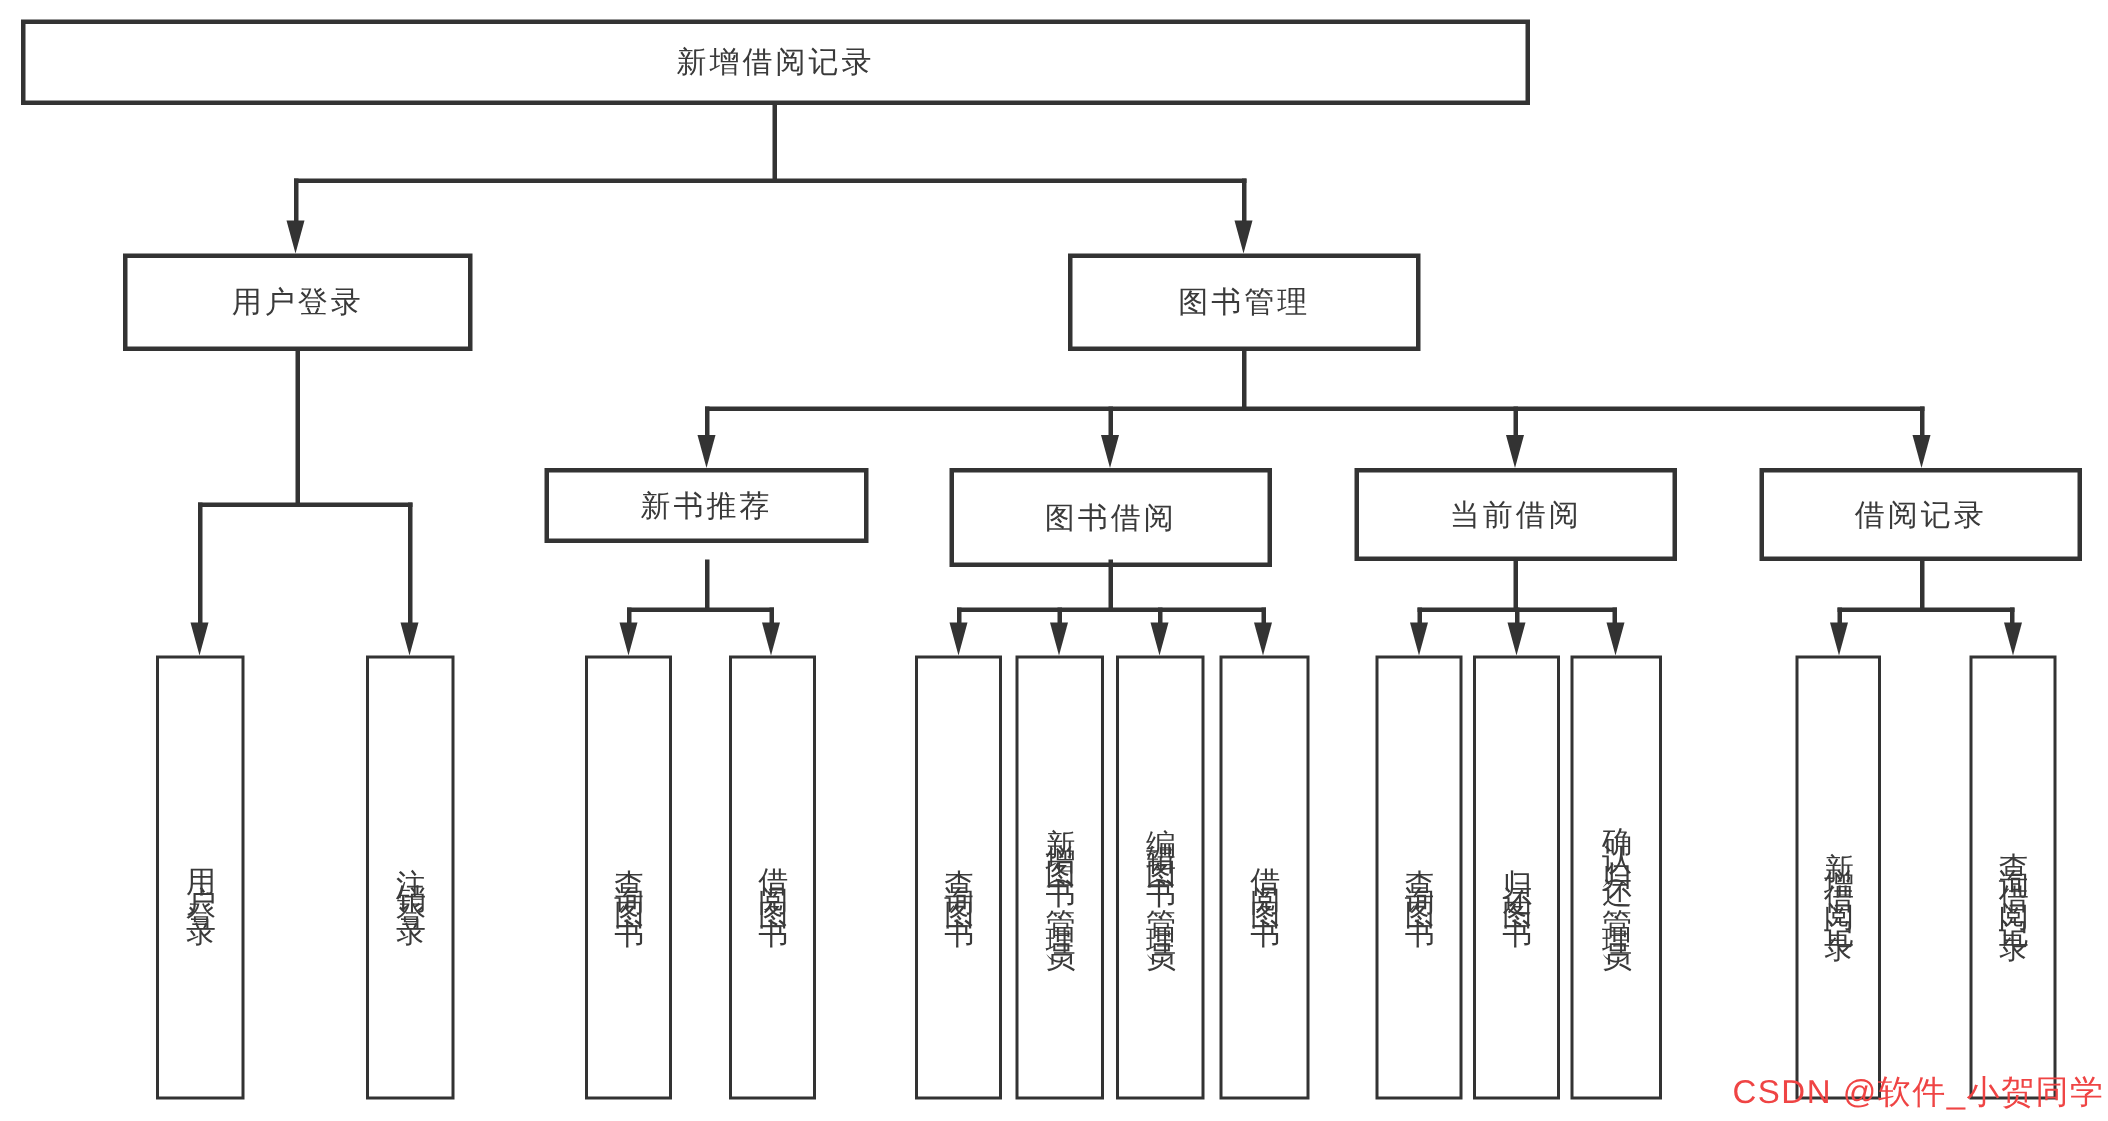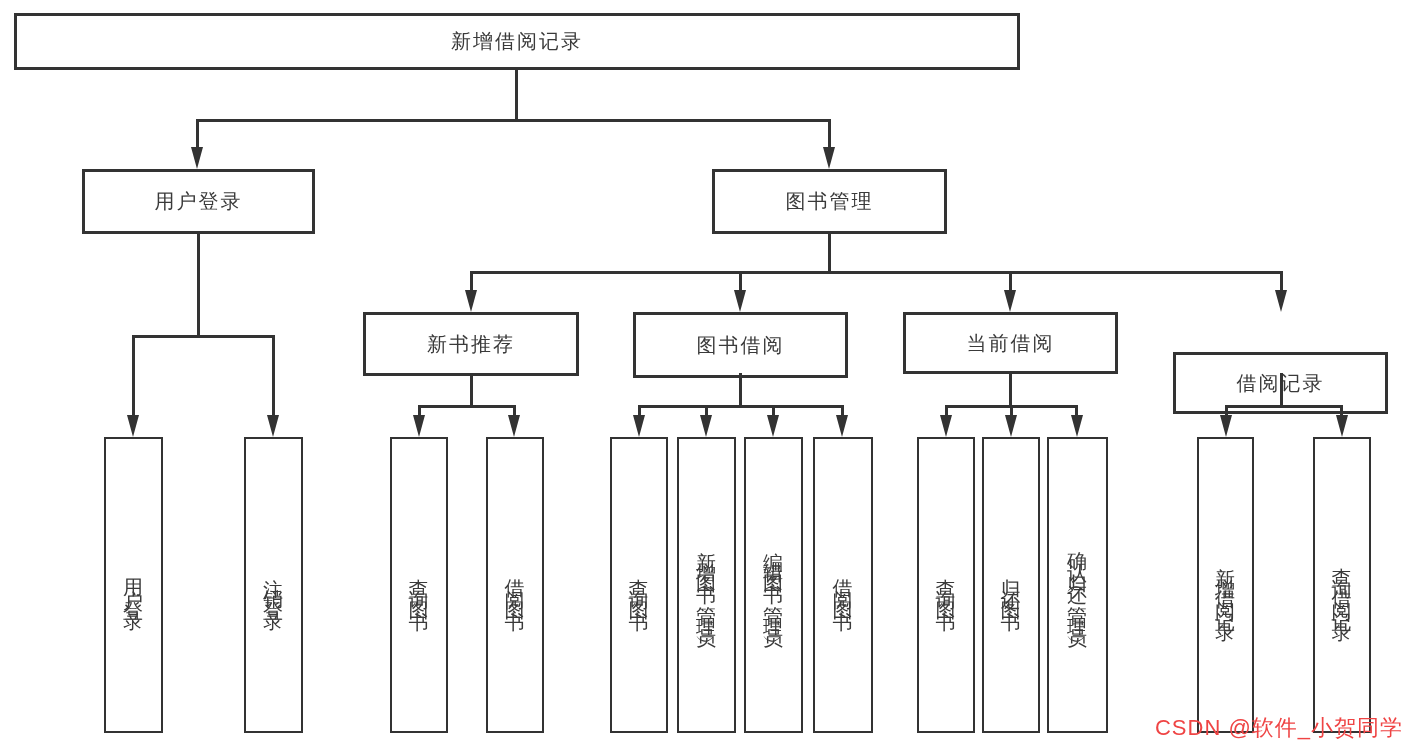--- a/index.html
+++ b/index.html
@@ -68,33 +68,33 @@
   </div>
 
   <div class="box" style="left:82px; top:169px; width:233px; height:65px;">
     <span>用户登录</span>
   </div>
 
   <div class="box" style="left:712px; top:169px; width:235px; height:65px;">
     <span>图书管理</span>
   </div>
 
-  <div class="box" style="left:363px; top:312px; width:216px; height:64px;">
+  <div class="box" style="left:363px; top:312px; width:216px; height:50px;">
     <span>新书推荐</span>
   </div>
 
   <div class="box" style="left:633px; top:312px; width:215px; height:66px;">
     <span>图书借阅</span>
   </div>
 
   <div class="box" style="left:903px; top:312px; width:215px; height:62px;">
     <span>当前借阅</span>
   </div>
 
-  <div class="box" style="left:1173px; top:312px; width:215px; height:62px;margin-top:40px;">
+  <div class="box" style="left:1173px; top:312px; width:215px; height:62px;">
     <span>借阅记录</span>
   </div>
 
   <div class="box leaf" style="left:104px; top:437px; width:59px; height:296px;">
     <span class="vtext">用户登录</span>
   </div>
   <div class="box leaf" style="left:244px; top:437px; width:59px; height:296px;">
     <span class="vtext">注销登录</span>
   </div>
 

